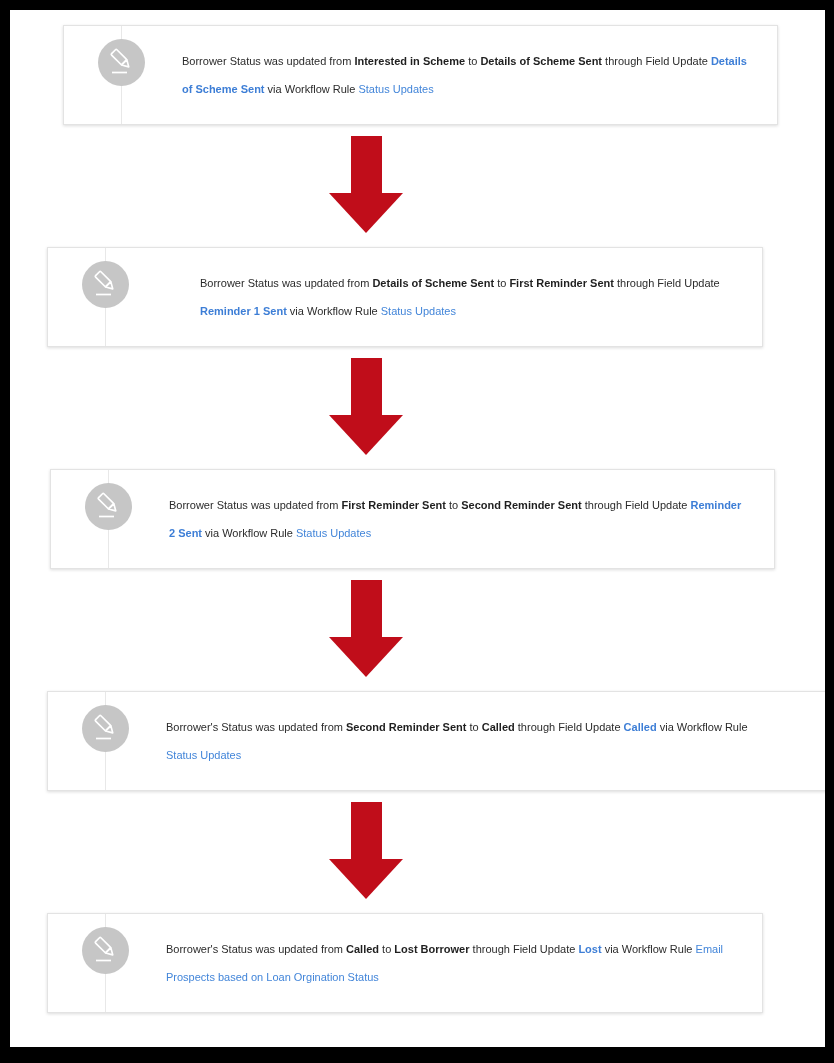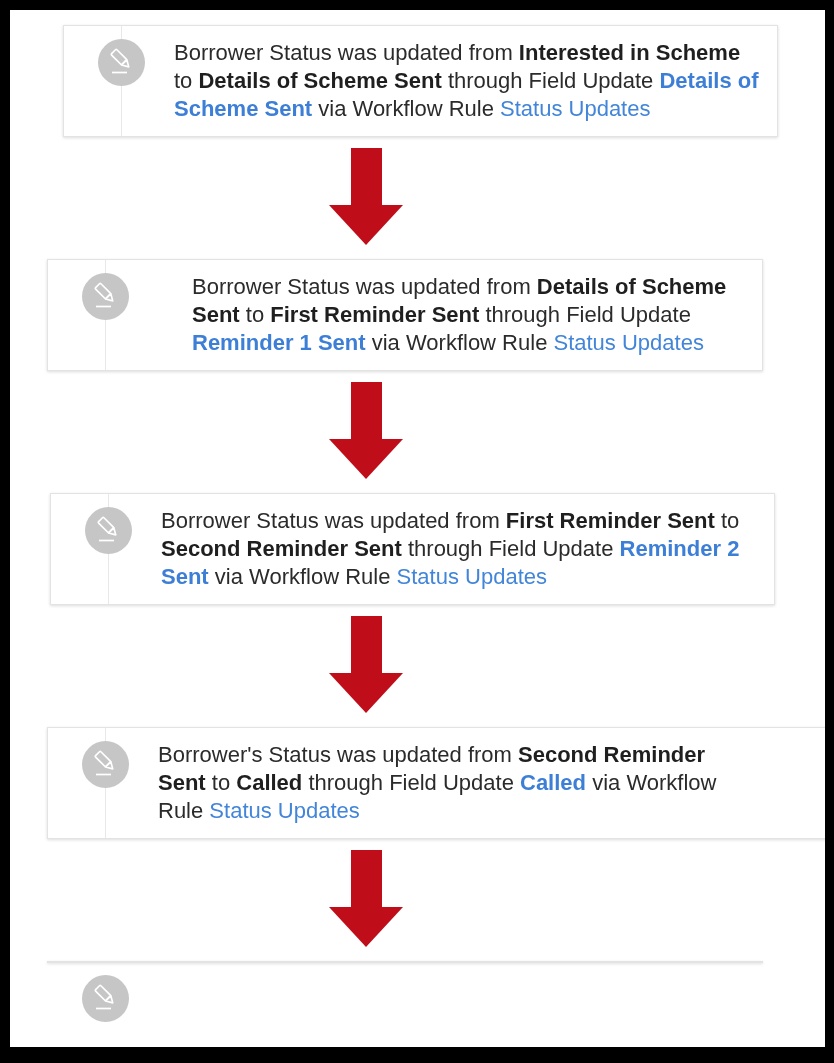--- a/index.html
+++ b/index.html
@@ -25,22 +25,22 @@
   .card-1 { margin:0 0 0 37px;  width:716px;gap:34px; }
   .card-2 { margin:0 0 0 40px;  width:725px;justify-content:center; }
   .card-3 { margin:0 0 0 37px;  width:824px; }
   .card-4 { margin:0 0 0 37px;  width:716px; }
 
   .rail { position:relative; flex:0 0 110px; width:110px; align-self:stretch; }
   .vline { position:absolute; left:57px; top:0; bottom:0; width:1px; background:var(--timeline-line,#e8e8e8); }
   .icon-circle { position:absolute; left:34px; top:13px; width:47px; height:47px; display:block; }
 
   .msg {
-    margin:0; padding:13px 16px 13px 0;
-    font-size:22px; line-height:28px;
+    margin:8px; padding:13px 16px 13px 0;
+    font-size:11px; line-height:28px;
     color:var(--text,#2b2b2b);
     max-width:600px;
   }
   .card-4 .msg { padding-right:6px; }
   .seg.b { font-weight:bold; color:#1f1f1f; }
   a.link { color:var(--link,#4285d9); text-decoration:none; cursor:pointer; }
   a.link.b { color:var(--link-bold,#3d7ed6); font-weight:bold; }
 
   
   .arrow { width:74px; margin:11px 0 14px 319px; }
@@ -144,15 +144,16 @@
         <svg viewBox="0 0 47 47" width="47" height="47" aria-hidden="true">
           <circle cx="23.5" cy="23.5" r="23.5" fill="#c6c6c6" class="ic-circle"></circle>
           <g transform="rotate(-45 23.5 21)" stroke="#ffffff" stroke-width="1.7" fill="none" stroke-linejoin="round">
             <rect x="20" y="9.5" width="7.5" height="15" rx="1"></rect>
             <path d="M20 24.5 L23.75 31 L27.5 24.5 Z"></path>
           </g>
           <line x1="14" y1="33.5" x2="29" y2="33.5" stroke="#ffffff" stroke-width="1.7"></line>
         </svg>
       </span>
     </div>
+    <p class="msg"><span class="seg">Borrower's Status was updated from </span><span class="seg b">Called</span><span class="seg"> to </span><span class="seg b">Lost Borrower</span><span class="seg"> through Field Update </span><a href="#" class="link b">Lost</a><span class="seg"> via Workflow Rule </span><a href="#" class="link">Email Prospects based on Loan Orgination Status</a></p>
   </div>
     </div>
 </div>
 
 </body></html>

